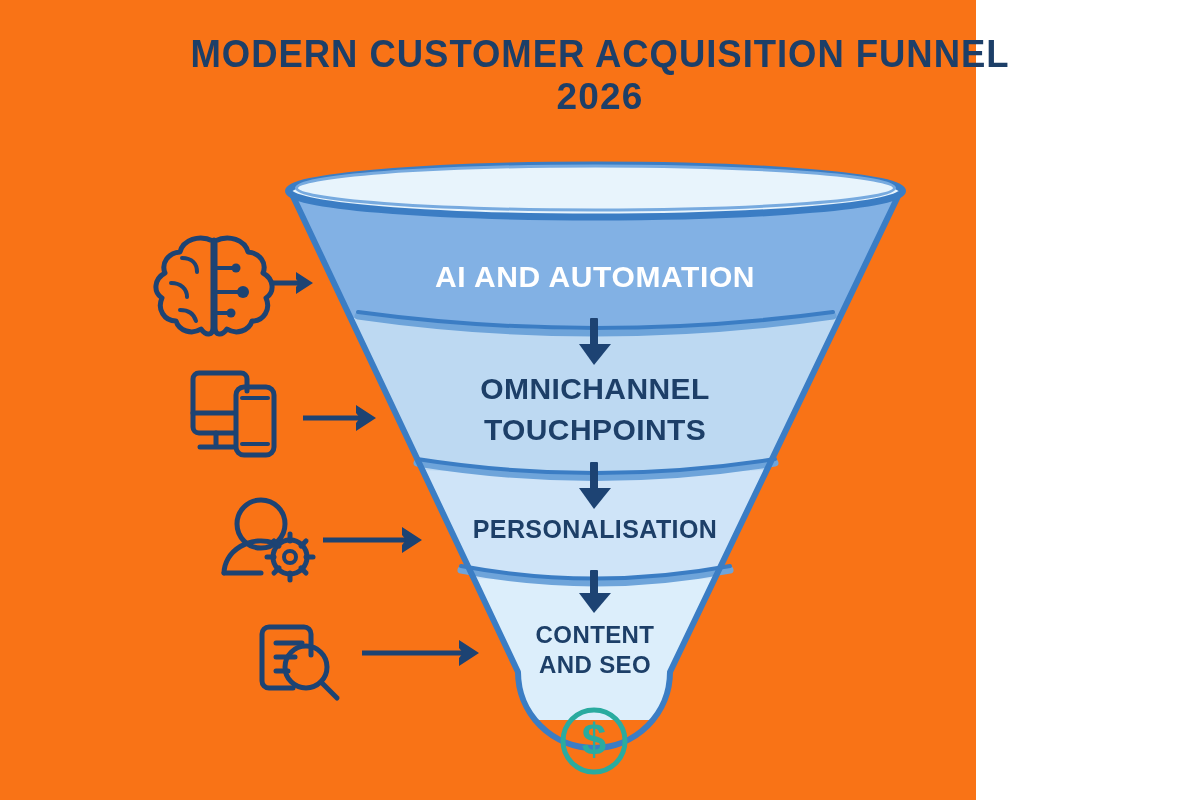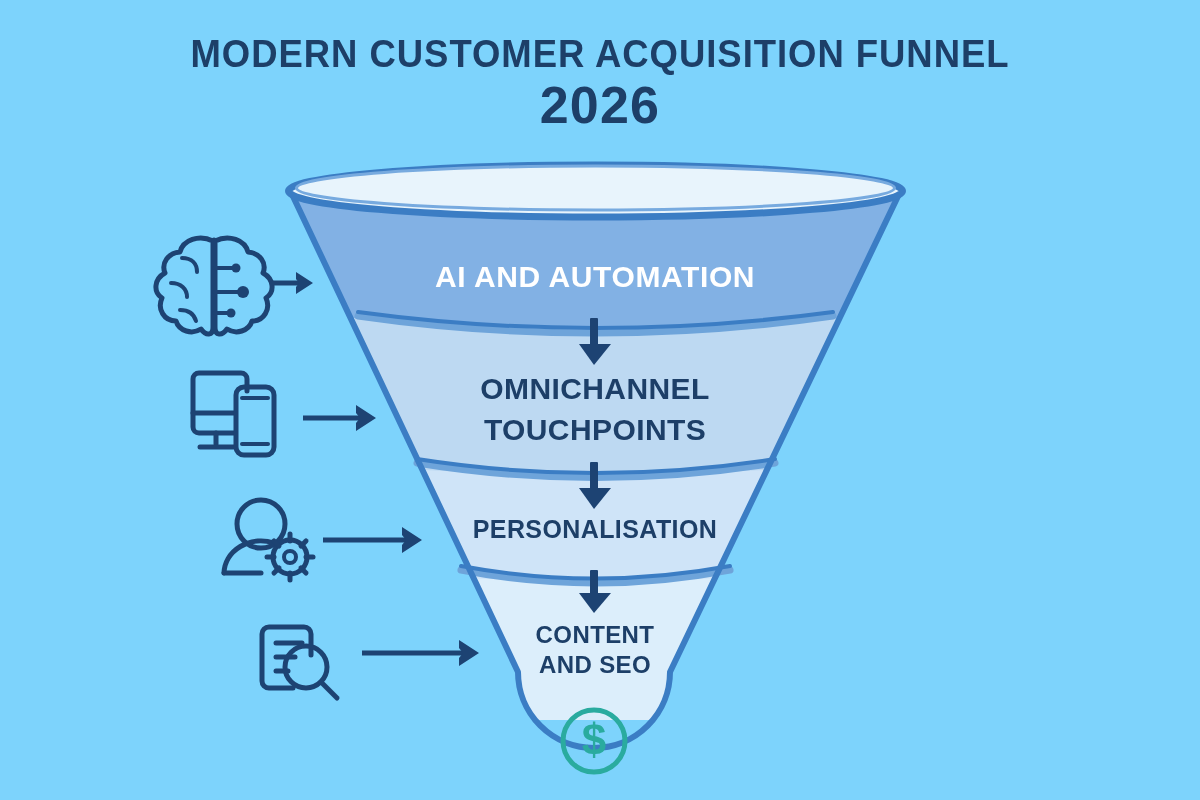--- a/index.html
+++ b/index.html
@@ -9,23 +9,23 @@
   }
   body {
     width: 1200px;
     height: 800px;
     overflow: hidden;
     font-family: "Liberation Sans", sans-serif;
     position: relative;
   }
   #stage {
     position: relative;
-    width: 1200px;
+    width: 976px;
     height: 800px;
-    background: #7dd3fc;
+    background: #f97316;
   }
 
   
   #title-block {
     position: absolute;
     left: 0;
     top: 34px;
     width: 1200px;
     text-align: center;
     user-select: none;
@@ -35,21 +35,21 @@
     font-size: 38px;
     font-weight: bold;
     letter-spacing: 1.0px;
     color: #1d3f68;
     line-height: 1.08;
     transform: scaleX(0.96);
     transform-origin: center;
   }
   #title-line2 {
     font-family: "Liberation Sans Narrow", "Liberation Sans", sans-serif;
-    font-size: 52px;
+    font-size: 37px;
     font-weight: bold;
     letter-spacing: 1.2px;
     color: #1d3f68;
     line-height: 1.18;
   }
 
   
   #funnel-svg {
     position: absolute;
     left: 0;

